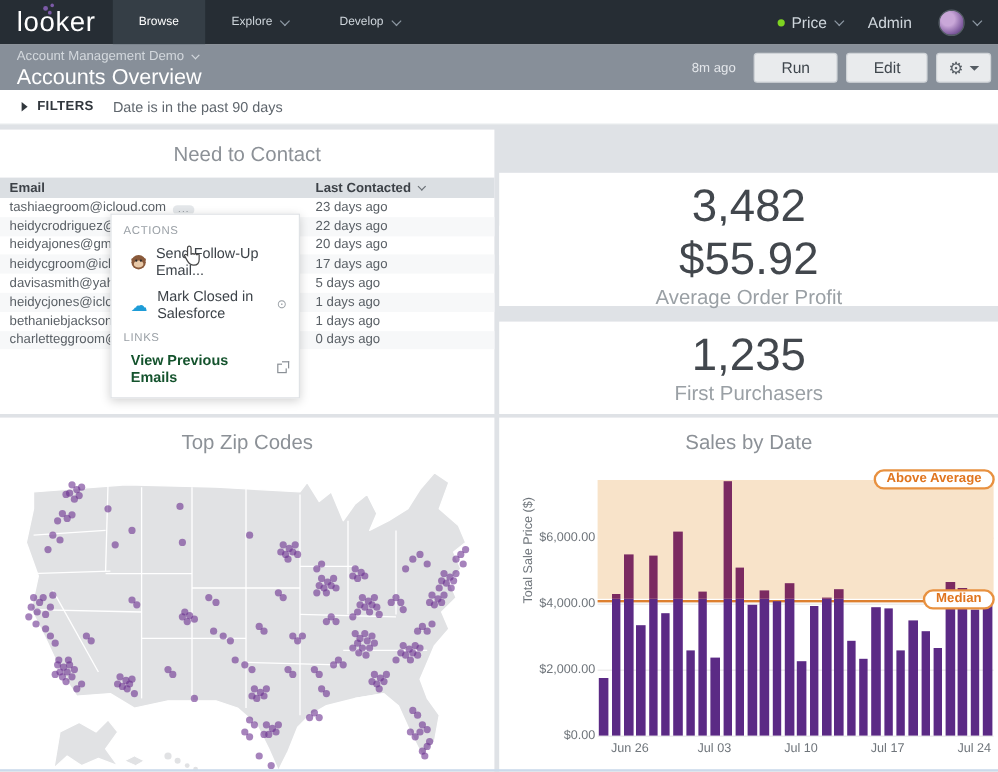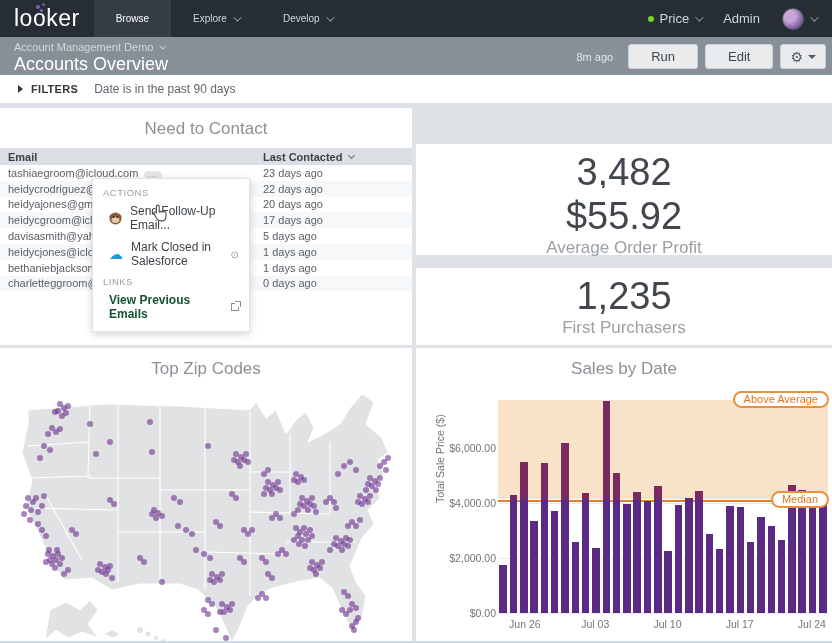--- a/index.html
+++ b/index.html
@@ -83,21 +83,21 @@
   .ylab { position:absolute; left:18px; top:155px; transform:rotate(-90deg); transform-origin:left top; font-size:10.5px; color:#6f757b; white-space:nowrap; }
   .plot { position:absolute; left:82px; top:45px; width:330px; height:220px; }
   .gridline { position:absolute; left:0; width:330px; height:1px; background:#e9e9e9; }
   .band { position:absolute; left:0; width:330px; background:#f8e3c9; }
   .medianline { position:absolute; left:0; width:330px; height:1.6px; background:#dd8030; }
   .bar { position:absolute; bottom:0; width:7.5px; }
   .barlow { position:absolute; bottom:0; width:100%; background:#5b2a85; }
   .barhigh { position:absolute; width:100%; background:#7b2a61; }
   .ytick { position:absolute; right:326px; width:60px; text-align:right; font-size:10.5px; color:#6f757b; }
   .xtick { position:absolute; top:270px; width:50px; text-align:left; font-size:10.5px; color:#6f757b; }
-  .pill { position:absolute; background:#fff; border:2px solid #e89140; border-radius:10px; color:#e0751f; font-size:11px; font-weight:normal; padding:0px 9px 1px 9px; z-index:6; white-space:nowrap; }
+  .pill { position:absolute; background:#fff; border:2px solid #e89140; border-radius:10px; color:#e0751f; font-size:11px; font-weight:bold; padding:0px 9px 1px 9px; z-index:6; white-space:nowrap; }
 
   
   .map-svg { position:absolute; left:0; top:34px; }
 
   .bottom-strip { position:absolute; left:0; bottom:0; width:832px; height:2px; background:#cbdaeb; z-index:40; }
 </style>
 </head>
 <body>
 
 <div class="page">

